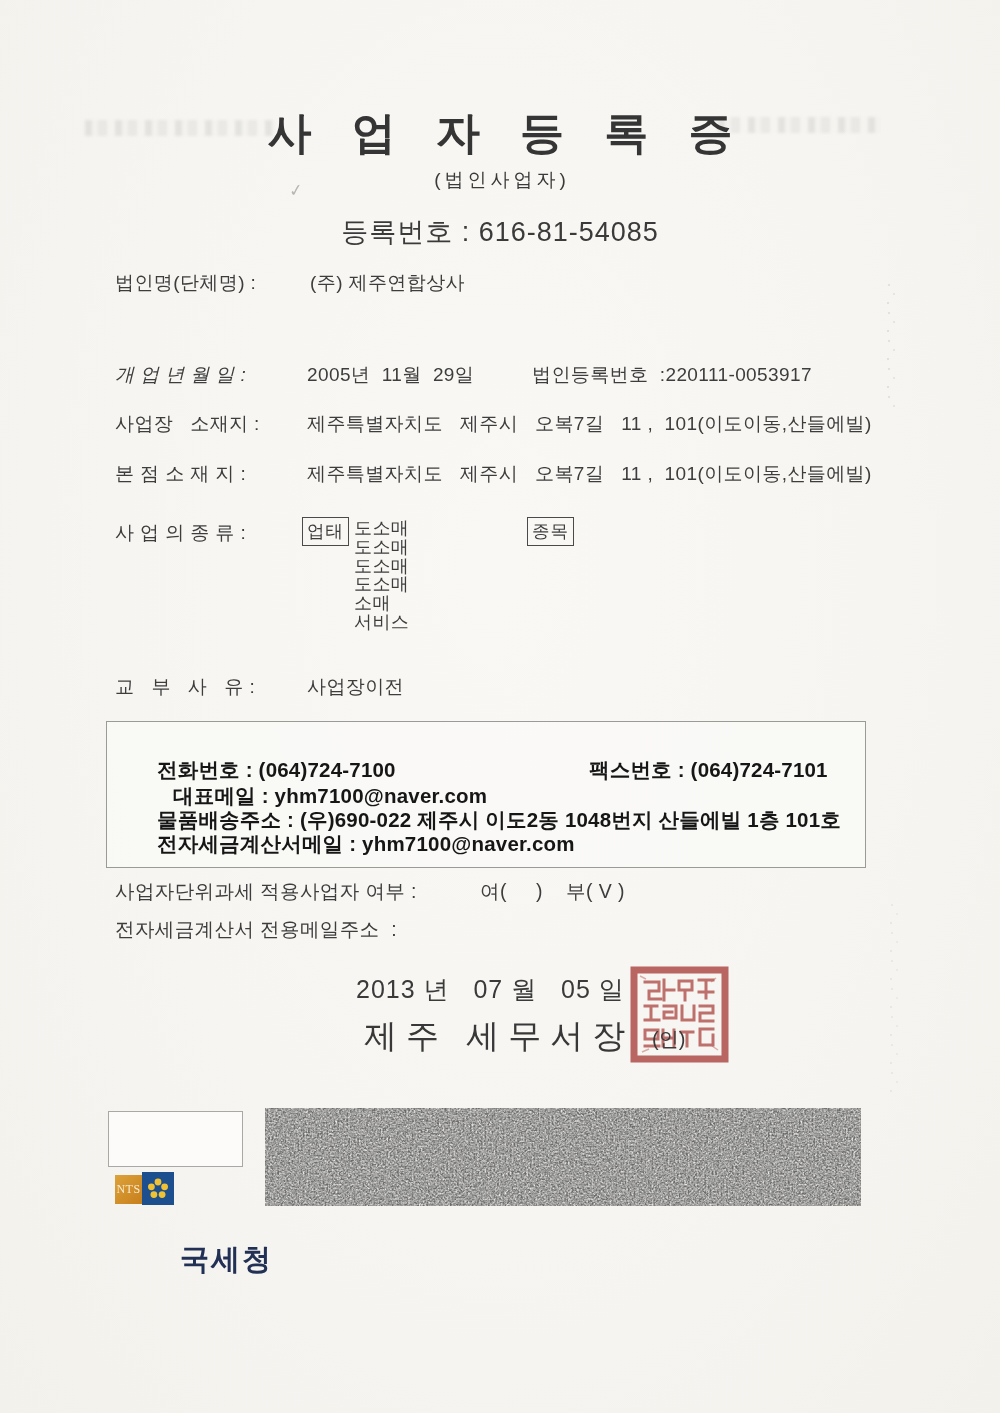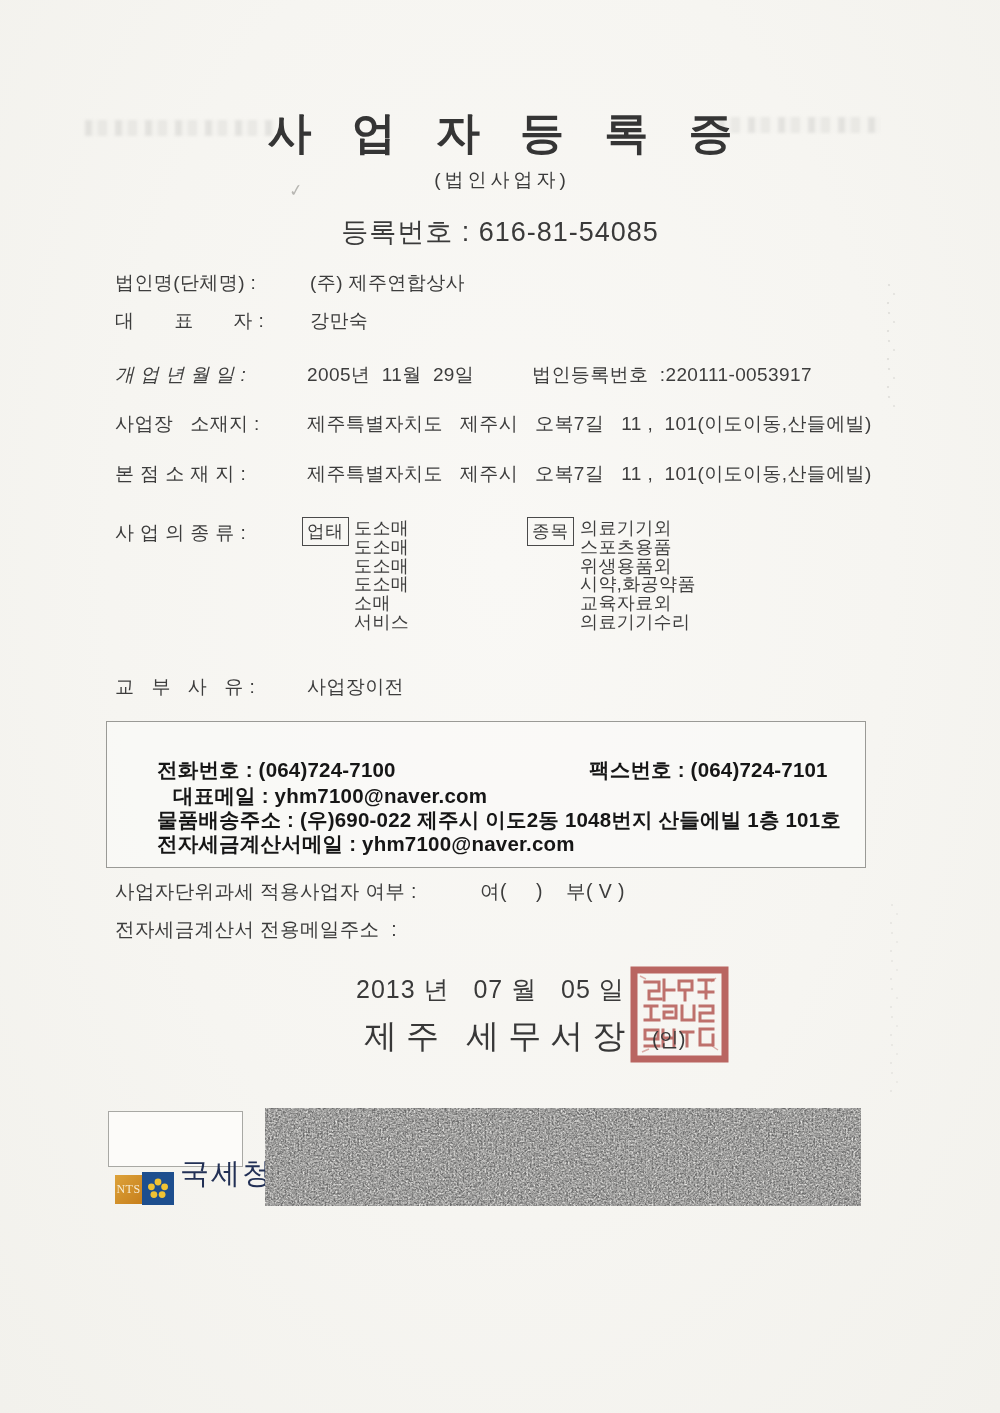--- a/index.html
+++ b/index.html
@@ -66,21 +66,21 @@
     position:absolute;left:115px;top:1175px;width:27px;height:29px;
     background:linear-gradient(135deg,#dda23a 0%,#c77f1c 100%);
     color:#f7ecd2;font-size:12px;display:flex;align-items:center;justify-content:center;
     font-family:"Liberation Serif","DejaVu Serif",serif;letter-spacing:.5px;
   }
   .nts-blue{
     position:absolute;left:142px;top:1172px;width:32px;height:33px;
     background:#1d4e8e;display:flex;align-items:center;justify-content:center;
   }
   .agency{
-    position:absolute;left:180px;top:1154px;font-size:29px;font-weight:normal;
+    position:absolute;left:180px;top:1240px;font-size:29px;font-weight:bold;
     color:#223055;letter-spacing:2px;
   }
   .barcode{position:absolute;left:265px;top:1108px;}
 </style>
 </head>
 <body>
 
 <div class="page">
 
   <div class="ghost" style="left:85px;top:120px;width:190px;"></div>
@@ -90,23 +90,20 @@
   <div class="check-artifact" style="left:289px;top:180px;">✓</div>
 
   <div class="title t">사 업 자 등 록 증</div>
   <div class="subtitle t">(법인사업자)</div>
   <div class="regline t">등록번호 : 616-81-54085</div>
 
   <div class="row" style="top:270px;">
     <span class="lbl t" style="width:195px;">법인명(단체명) :</span><span class="t">(주) 제주연합상사</span>
   </div>
 
-  <div class="row" style="top:308px;">
-    <span class="lbl t" style="width:195px;">대       표       자 :</span><span class="t">강만숙</span>
-  </div>
 
   <div class="row" style="top:362px;">
     <span class="lbl t" style="width:192px;font-style:italic;">개 업 년 월 일 :</span><span class="t">2005년  11월  29일</span>
   </div>
   <div class="row" style="top:362px;left:532px;">
     <span class="lbl t">법인등록번호  :</span><span class="t">220111-0053917</span>
   </div>
 
   <div class="row" style="top:411px;">
     <span class="lbl t" style="width:192px;">사업장   소재지 :</span><span class="t">제주특별자치도   제주시   오복7길   11 ,  101(이도이동,산들에빌)</span>
@@ -122,28 +119,20 @@
   <div class="kindbox t" style="left:302px;top:517px;">업태</div>
   <div class="kindcol" style="left:354px;top:519px;">
     <span class="t">도소매</span>
     <span class="t">도소매</span>
     <span class="t">도소매</span>
     <span class="t">도소매</span>
     <span class="t">소매</span>
     <span class="t">서비스</span>
   </div>
   <div class="kindbox t" style="left:527px;top:517px;">종목</div>
-  <div class="kindcol" style="left:580px;top:519px;">
-    <span class="t">의료기기외</span>
-    <span class="t">스포츠용품</span>
-    <span class="t">위생용품외</span>
-    <span class="t">시약,화공약품</span>
-    <span class="t">교육자료외</span>
-    <span class="t">의료기기수리</span>
-  </div>
 
   <div class="row" style="top:674px;">
     <span class="lbl t" style="width:192px;">교   부   사   유 :</span><span class="t">사업장이전</span>
   </div>
 
   <div class="contact-box">
     <span class="cline t" style="left:50px;top:34px;">전화번호 : (064)724-7100</span>
     <span class="cline t" style="left:482px;top:34px;">팩스번호 : (064)724-7101</span>
     <span class="cline t" style="left:50px;top:60px;margin-left:16px;">대표메일 : yhm7100@naver.com</span>
     <span class="cline t" style="left:50px;top:84px;">물품배송주소 : (우)690-022 제주시 이도2동 1048번지 산들에빌 1층 101호</span>

